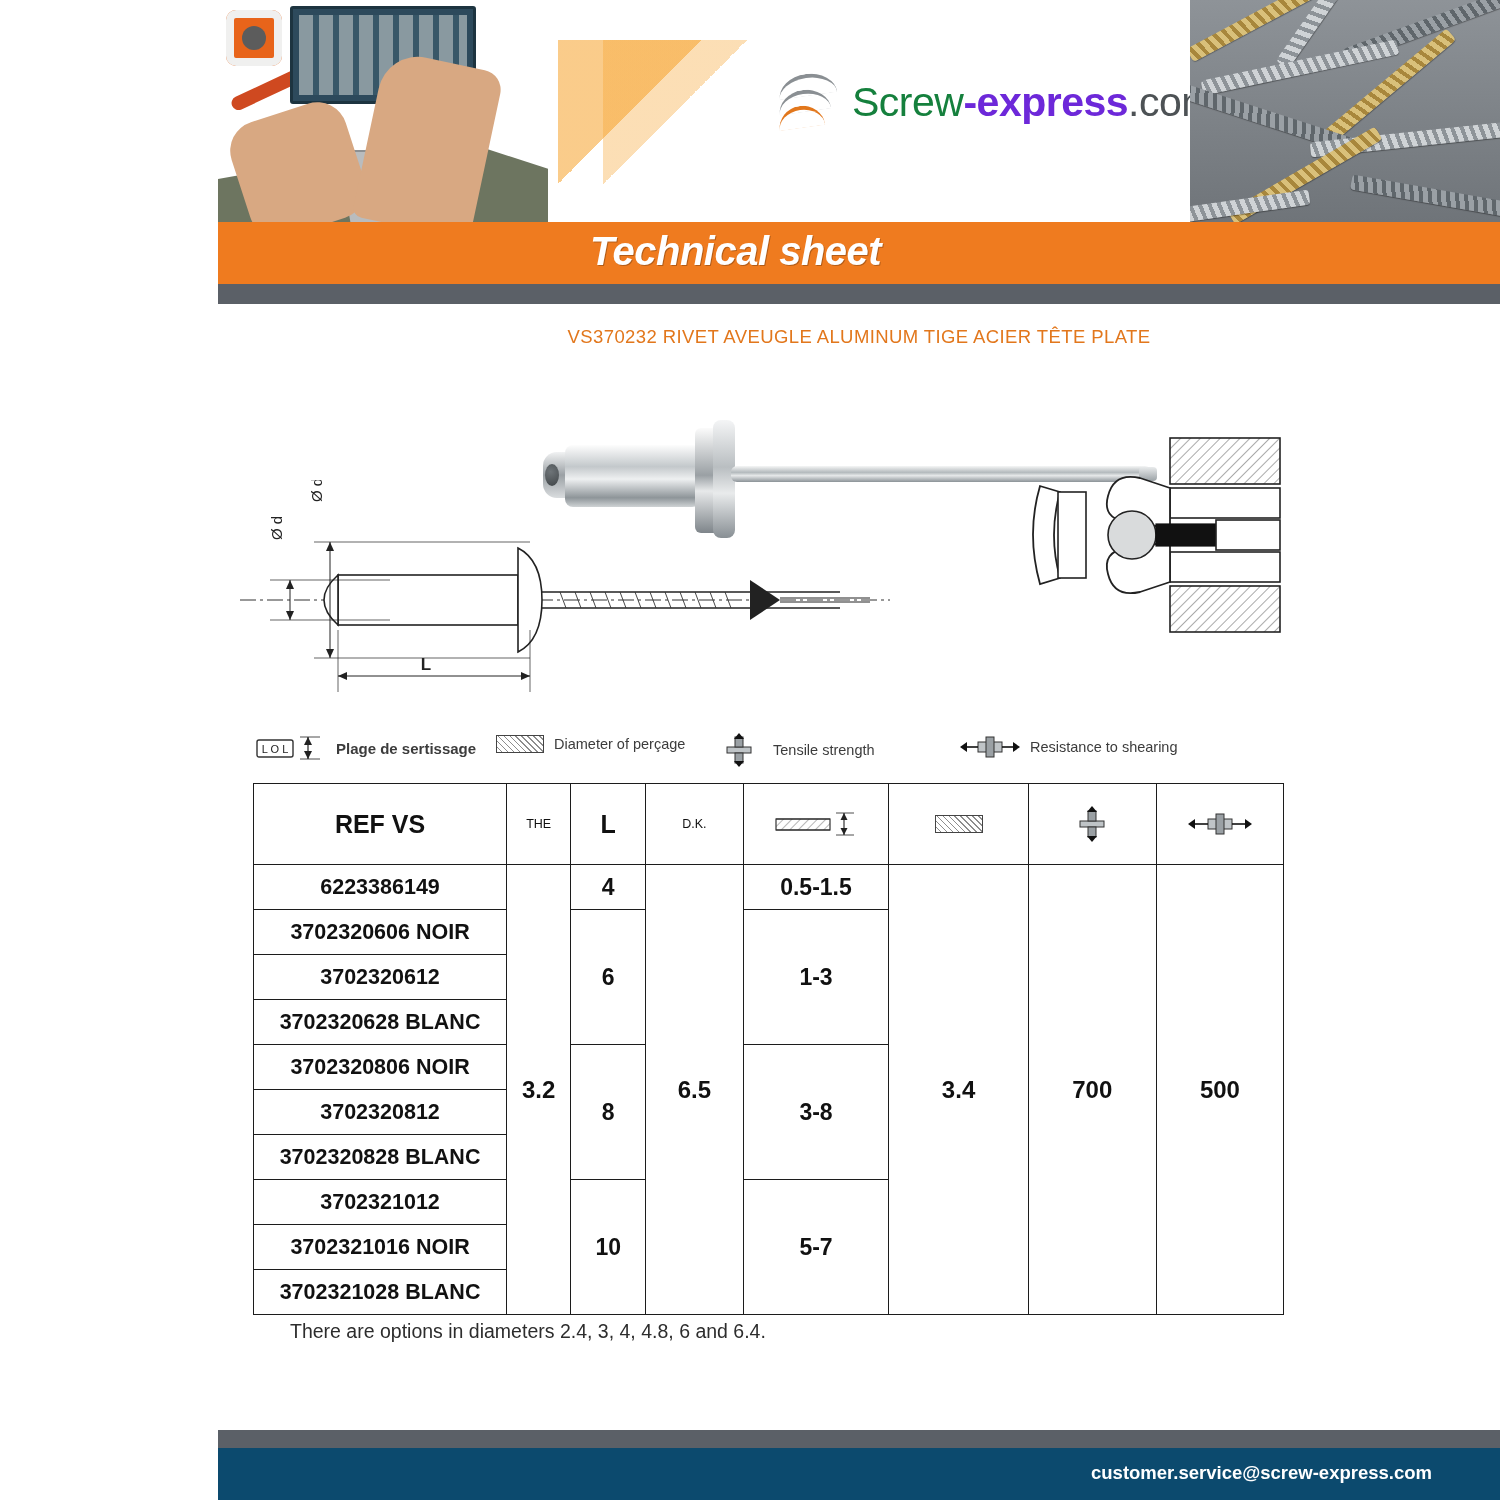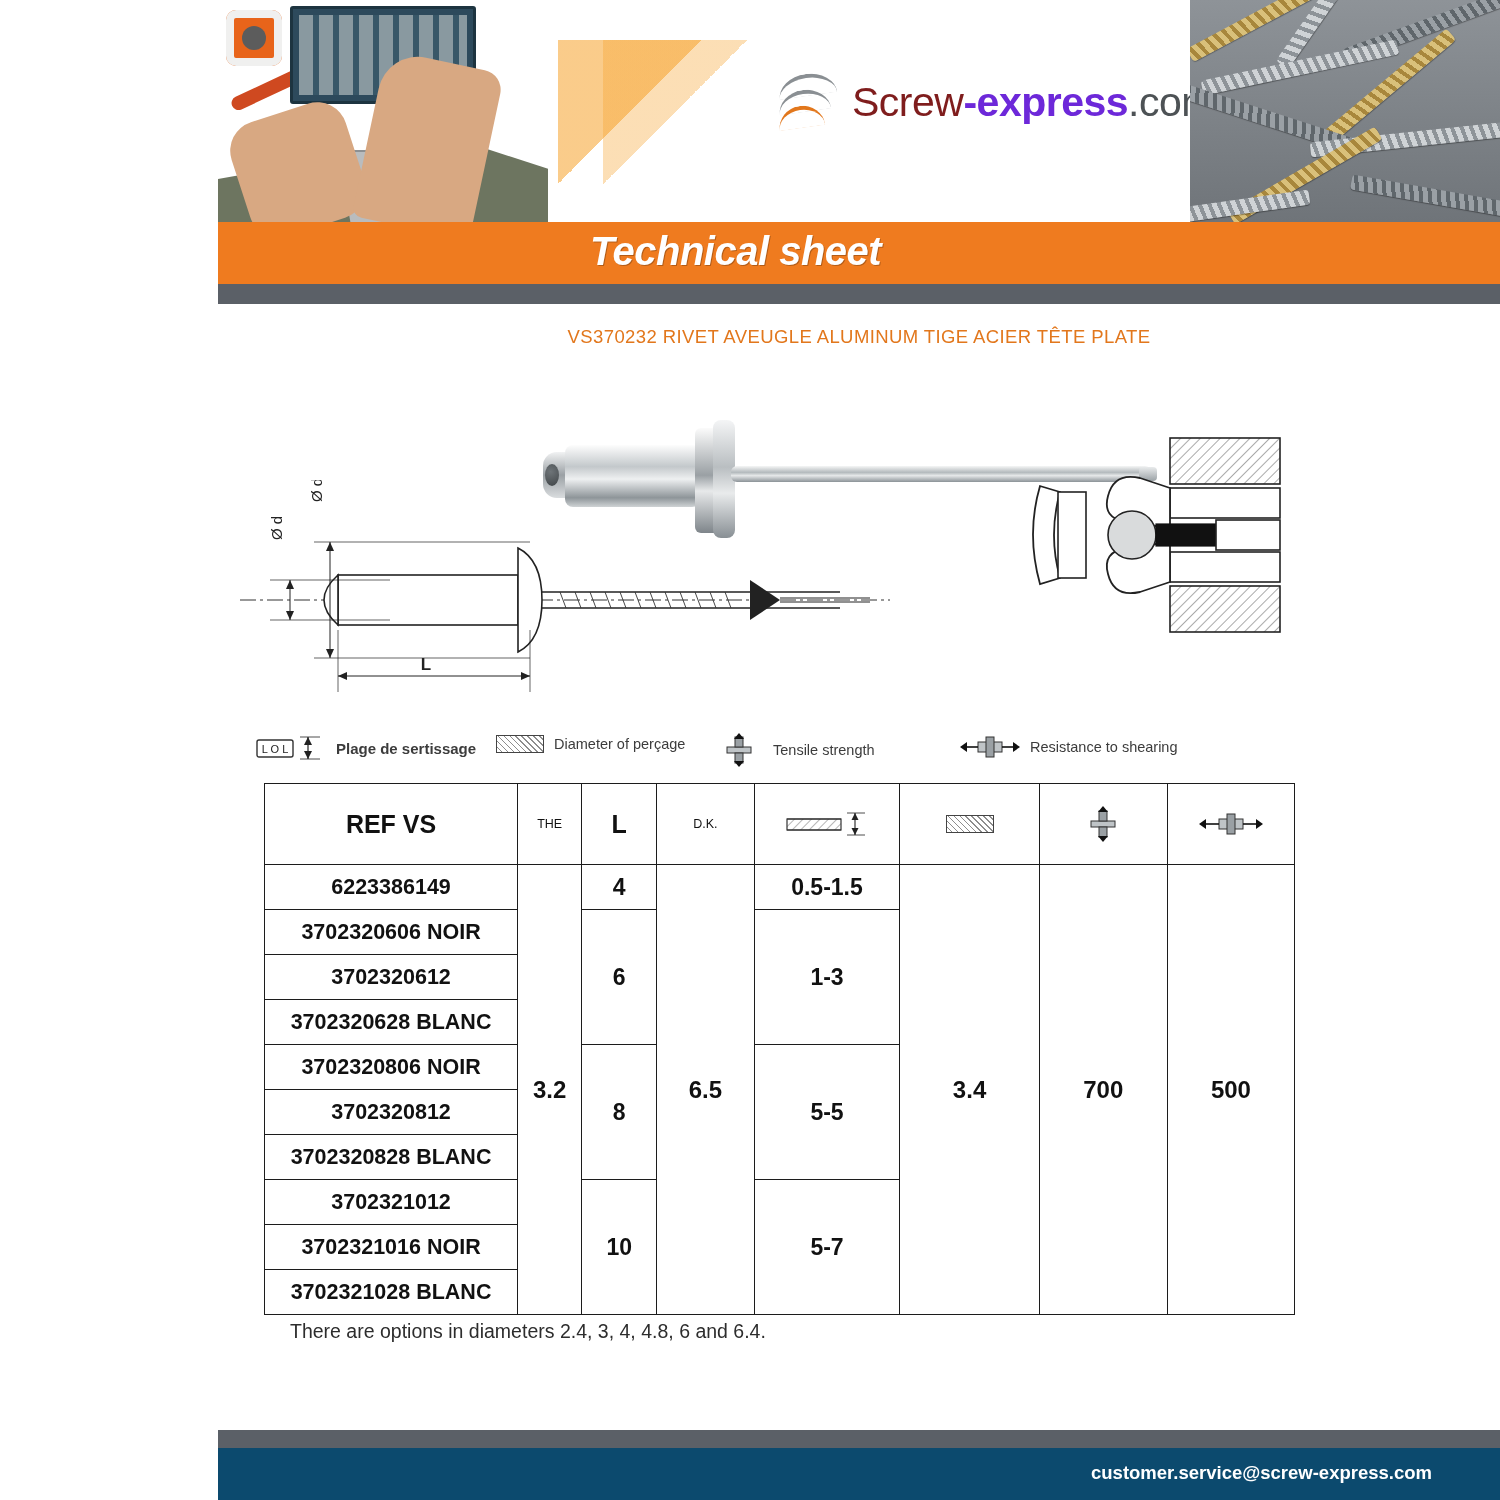--- a/index.html
+++ b/index.html
@@ -38,21 +38,21 @@
   .hdr-mid .chev2{position:absolute;left:55px;top:40px;width:150px;height:150px;
      background:linear-gradient(135deg,#f6a22b 0 48%,transparent 48%);opacity:.35;}
   .logo{position:absolute;left:230px;top:72px;display:flex;align-items:center;gap:12px;}
   .logo .swirl{position:relative;width:62px;height:60px;}
   .logo .swirl i{position:absolute;left:0;border-radius:50% 50% 50% 50%/60% 60% 40% 40%;
      border-style:solid;border-color:transparent;display:block;}
   .logo .swirl i:nth-child(1){top:2px;width:58px;height:18px;border-width:4px 0 0 0;border-top-color:#8a8f93;border-radius:50%/100% 100% 0 0;transform:rotate(-8deg);}
   .logo .swirl i:nth-child(2){top:18px;width:52px;height:18px;border-width:4px 0 0 0;border-top-color:#8a8f93;border-radius:50%/100% 100% 0 0;transform:rotate(-8deg);}
   .logo .swirl i:nth-child(3){top:34px;width:46px;height:18px;border-width:4px 0 0 0;border-top-color:#e2771c;border-radius:50%/100% 100% 0 0;transform:rotate(-8deg);}
   .logo-text{font-size:41px;letter-spacing:-.5px;white-space:nowrap;}
-  .logo-text .t1{color:#7f1d1d;font-weight:400;}
+  .logo-text .t1{color:#15803d;font-weight:400;}
   .logo-text .t2{color:#6d28d9;font-weight:700;}
   .logo-text .t3{color:#4d5255;font-weight:400;}
 
   .hdr-right{position:absolute;left:972px;top:0;width:310px;height:222px;overflow:hidden;
     background:linear-gradient(180deg,#8e9398 0%,#6f7479 100%);}
   .scr{position:absolute;width:120px;height:15px;border-radius:4px;
      background:repeating-linear-gradient(75deg,#cfd3d6 0 5px,#8d9398 5px 9px);
      box-shadow:0 1px 1px rgba(0,0,0,.35);}
   .scr.g{background:repeating-linear-gradient(75deg,#d9c07a 0 5px,#a8873c 5px 9px);}
   .scr.d{background:repeating-linear-gradient(75deg,#9aa0a5 0 5px,#5f666b 5px 9px);}
@@ -102,21 +102,21 @@
   .legend .lbl{white-space:nowrap;}
   .legend .i1{left:8px;top:8px;}
   .legend .i2{left:248px;top:10px;}
   .legend .i3{left:467px;top:8px;align-items:center;}
   .legend .i4{left:712px;top:8px;}
   .legend .l1-lbl{font-weight:700;font-size:15px;}
   .hatchbox{width:46px;height:16px;border:1.3px solid #444;
      background:repeating-linear-gradient(45deg,#ffffff 0 3px,#8d8d8d 3px 4.2px);}
 
   
-  table.spec{position:absolute;left:264px;top:783px;border-collapse:collapse;
+  table.spec{position:absolute;left:253px;top:783px;border-collapse:collapse;
      width:1031px;background:#fff;}
   table.spec td,table.spec th{border:1.6px solid #1c1c1c;text-align:center;vertical-align:middle;
      font-size:20px;color:#111;padding:0;}
   table.spec th{height:80px;}
   table.spec td.ref{font-size:21.5px;font-weight:700;height:44px;width:228px;}
   table.spec .hdr-ref{font-size:25px;font-weight:700;}
   table.spec .hdr-the{font-size:12.5px;font-weight:400;}
   table.spec .hdr-l{font-size:25px;font-weight:700;}
   table.spec .hdr-dk{font-size:12.5px;font-weight:400;}
   table.spec td.val{font-size:23px;font-weight:700;}
@@ -403,21 +403,21 @@
       </tr>
       <tr>
         <td class="ref">3702320612</td>
       </tr>
       <tr>
         <td class="ref">3702320628 BLANC</td>
       </tr>
       <tr>
         <td class="ref">3702320806 NOIR</td>
         <td class="val" rowspan="3">8</td>
-        <td class="val" rowspan="3">5-5</td>
+        <td class="val" rowspan="3">3-8</td>
       </tr>
       <tr>
         <td class="ref">3702320812</td>
       </tr>
       <tr>
         <td class="ref">3702320828 BLANC</td>
       </tr>
       <tr>
         <td class="ref">3702321012</td>
         <td class="val" rowspan="3">10</td>

